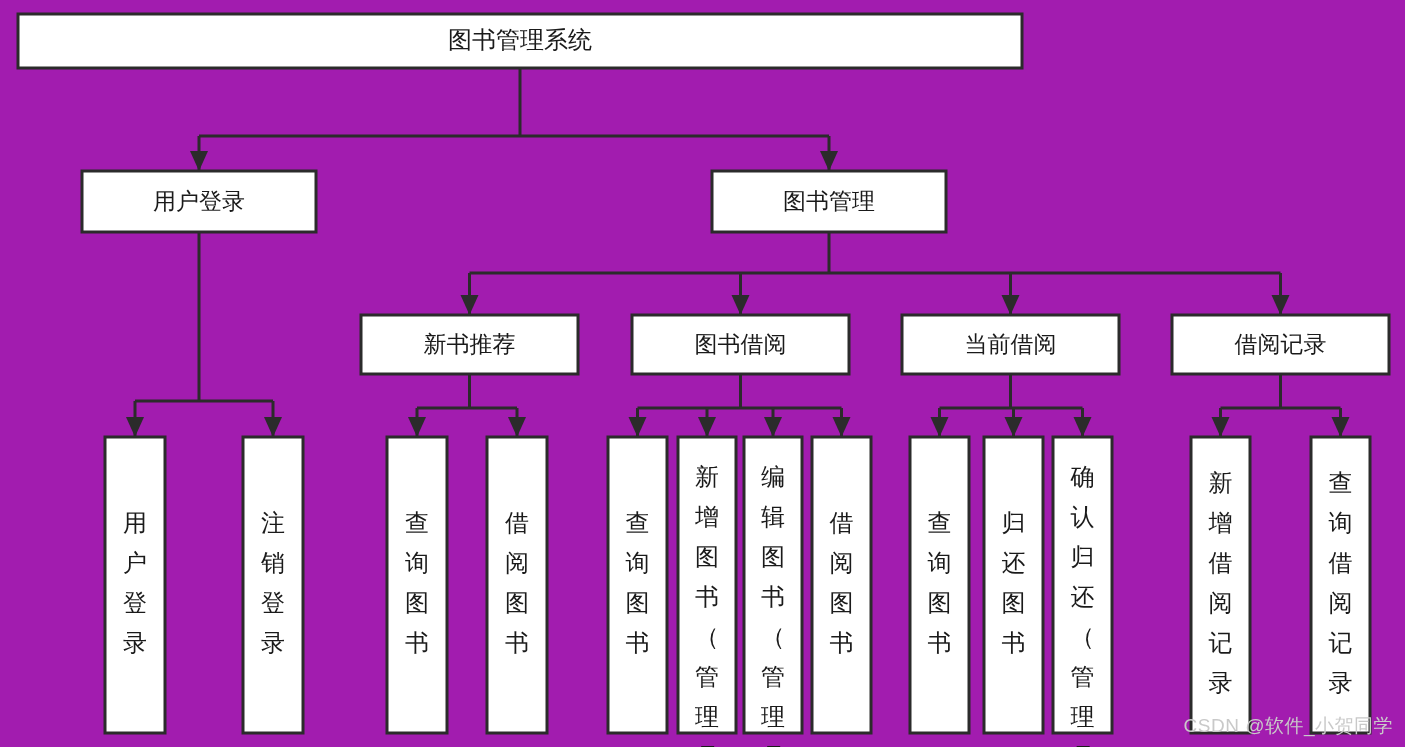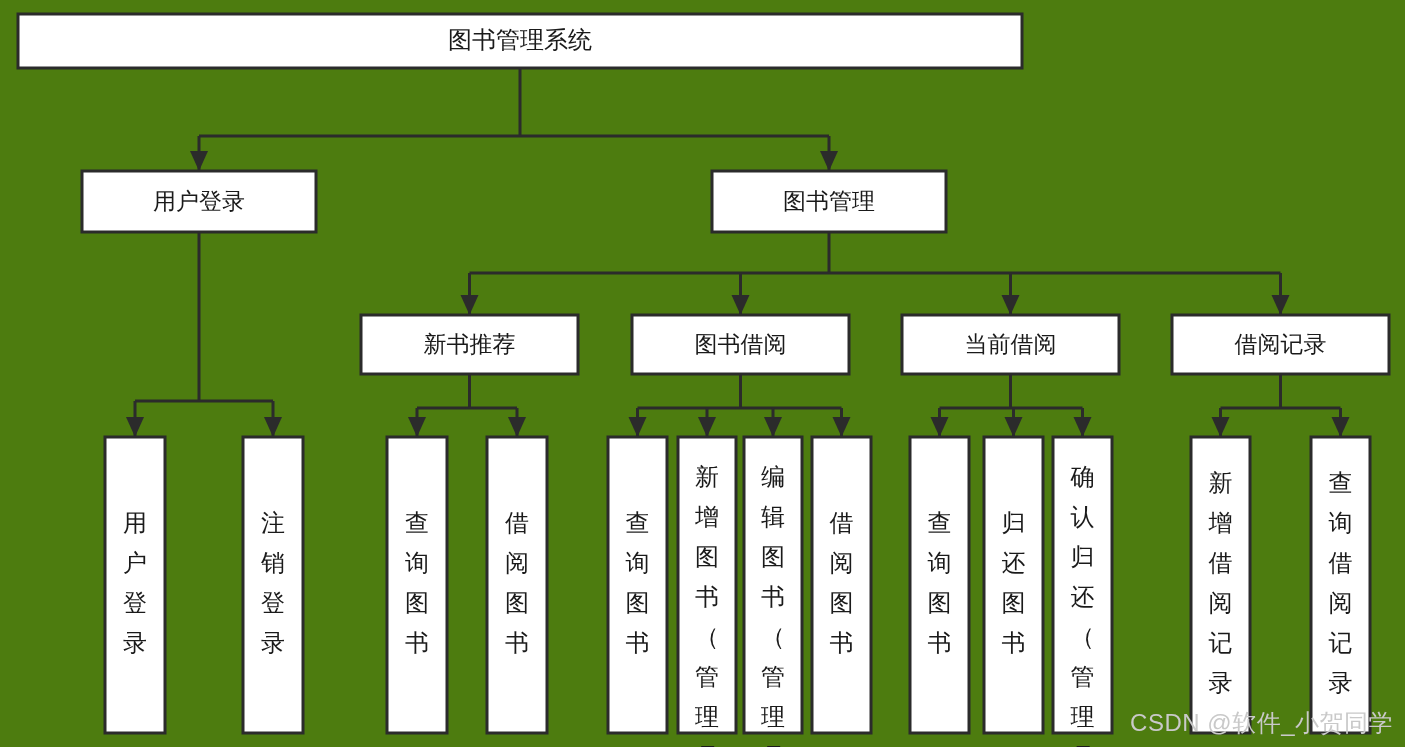--- a/index.html
+++ b/index.html
@@ -7,21 +7,21 @@
     padding: 0;
     background: #ffffff;
   }
   body {
     font-family: "Liberation Sans", "DejaVu Sans", sans-serif;
   }
   #stage {
     position: relative;
     width: 1405px;
     height: 747px;
-    background: #4d7c0f;
+    background: #a21caf;
     overflow: hidden;
   }
   #diagram-svg {
     position: absolute;
     left: 0;
     top: 0;
     width: 1405px;
     height: 747px;
   }
   .node-rect {
@@ -53,21 +53,21 @@
   }
   .edge-arrow {
     fill: #2b2b2b;
     stroke: none;
   }
   .watermark {
     position: absolute;
     right: 12px;
     bottom: 8px;
     color: #c9c9c9;
-    font-size: 24px;
+    font-size: 19px;
     font-family: "Liberation Sans", "DejaVu Sans", sans-serif;
     letter-spacing: 0.5px;
     white-space: nowrap;
     pointer-events: none;
   }
 </style>
 </head>
 <body>
 
 <div id="stage">

